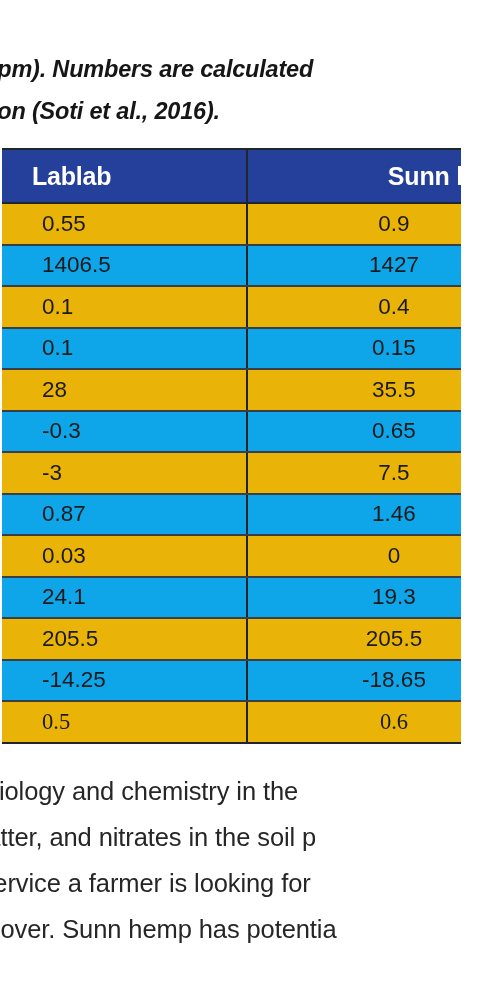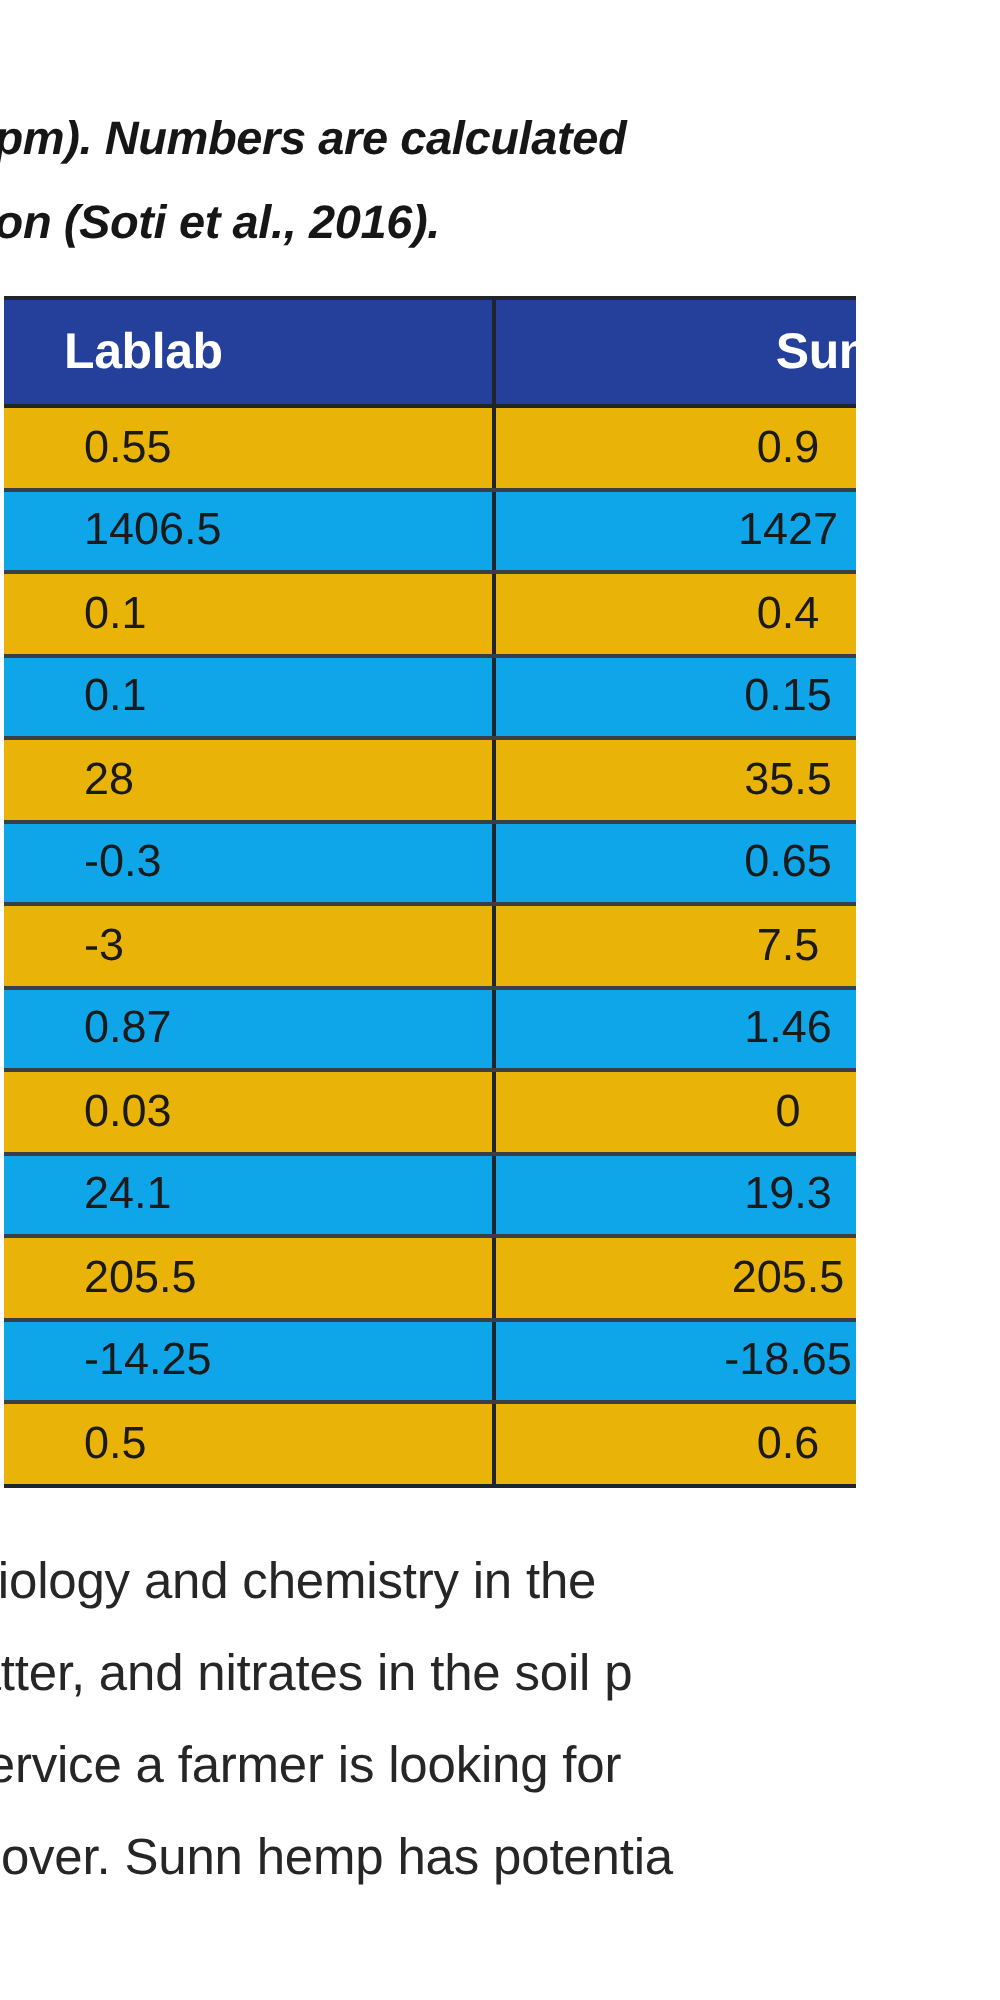--- a/index.html
+++ b/index.html
@@ -38,21 +38,21 @@
     color: #161616;
     white-space: nowrap;
   }
   #caption-inner .cap-line { display: block; }
 
   
   #data-table-wrap {
     position: absolute;
     top: 148px;
     left: 0;
-    width: 428px;
+    width: 461px;
     height: 600px;
     overflow: hidden;
   }
   #data-table {
     position: absolute;
     left: 2px;
     top: 0;
     width: 660px;
     border-collapse: collapse;
     table-layout: fixed;
@@ -94,21 +94,21 @@
     text-align: left;
     padding-left: 40px;
   }
   #data-table td.td-sunn {
     text-align: center;
     padding-right: 122px;
     border-right: none;
   }
   #data-table tr.row-shaded td { background: #0ea5e9; }
   #data-table tr.row-plain  td { background: #eab308; }
-  #data-table tr.last-row td { border-bottom: 2.5px solid #20242b; }
+  #data-table tr.last-row td { border-bottom: 2.5px solid #20242b; font-family: Liberation Serif, serif; }
 
   
   #body-block {
     position: absolute;
     top: 768px;
     left: 0;
     width: 500px;
     height: 185px;
     overflow: hidden;
   }

